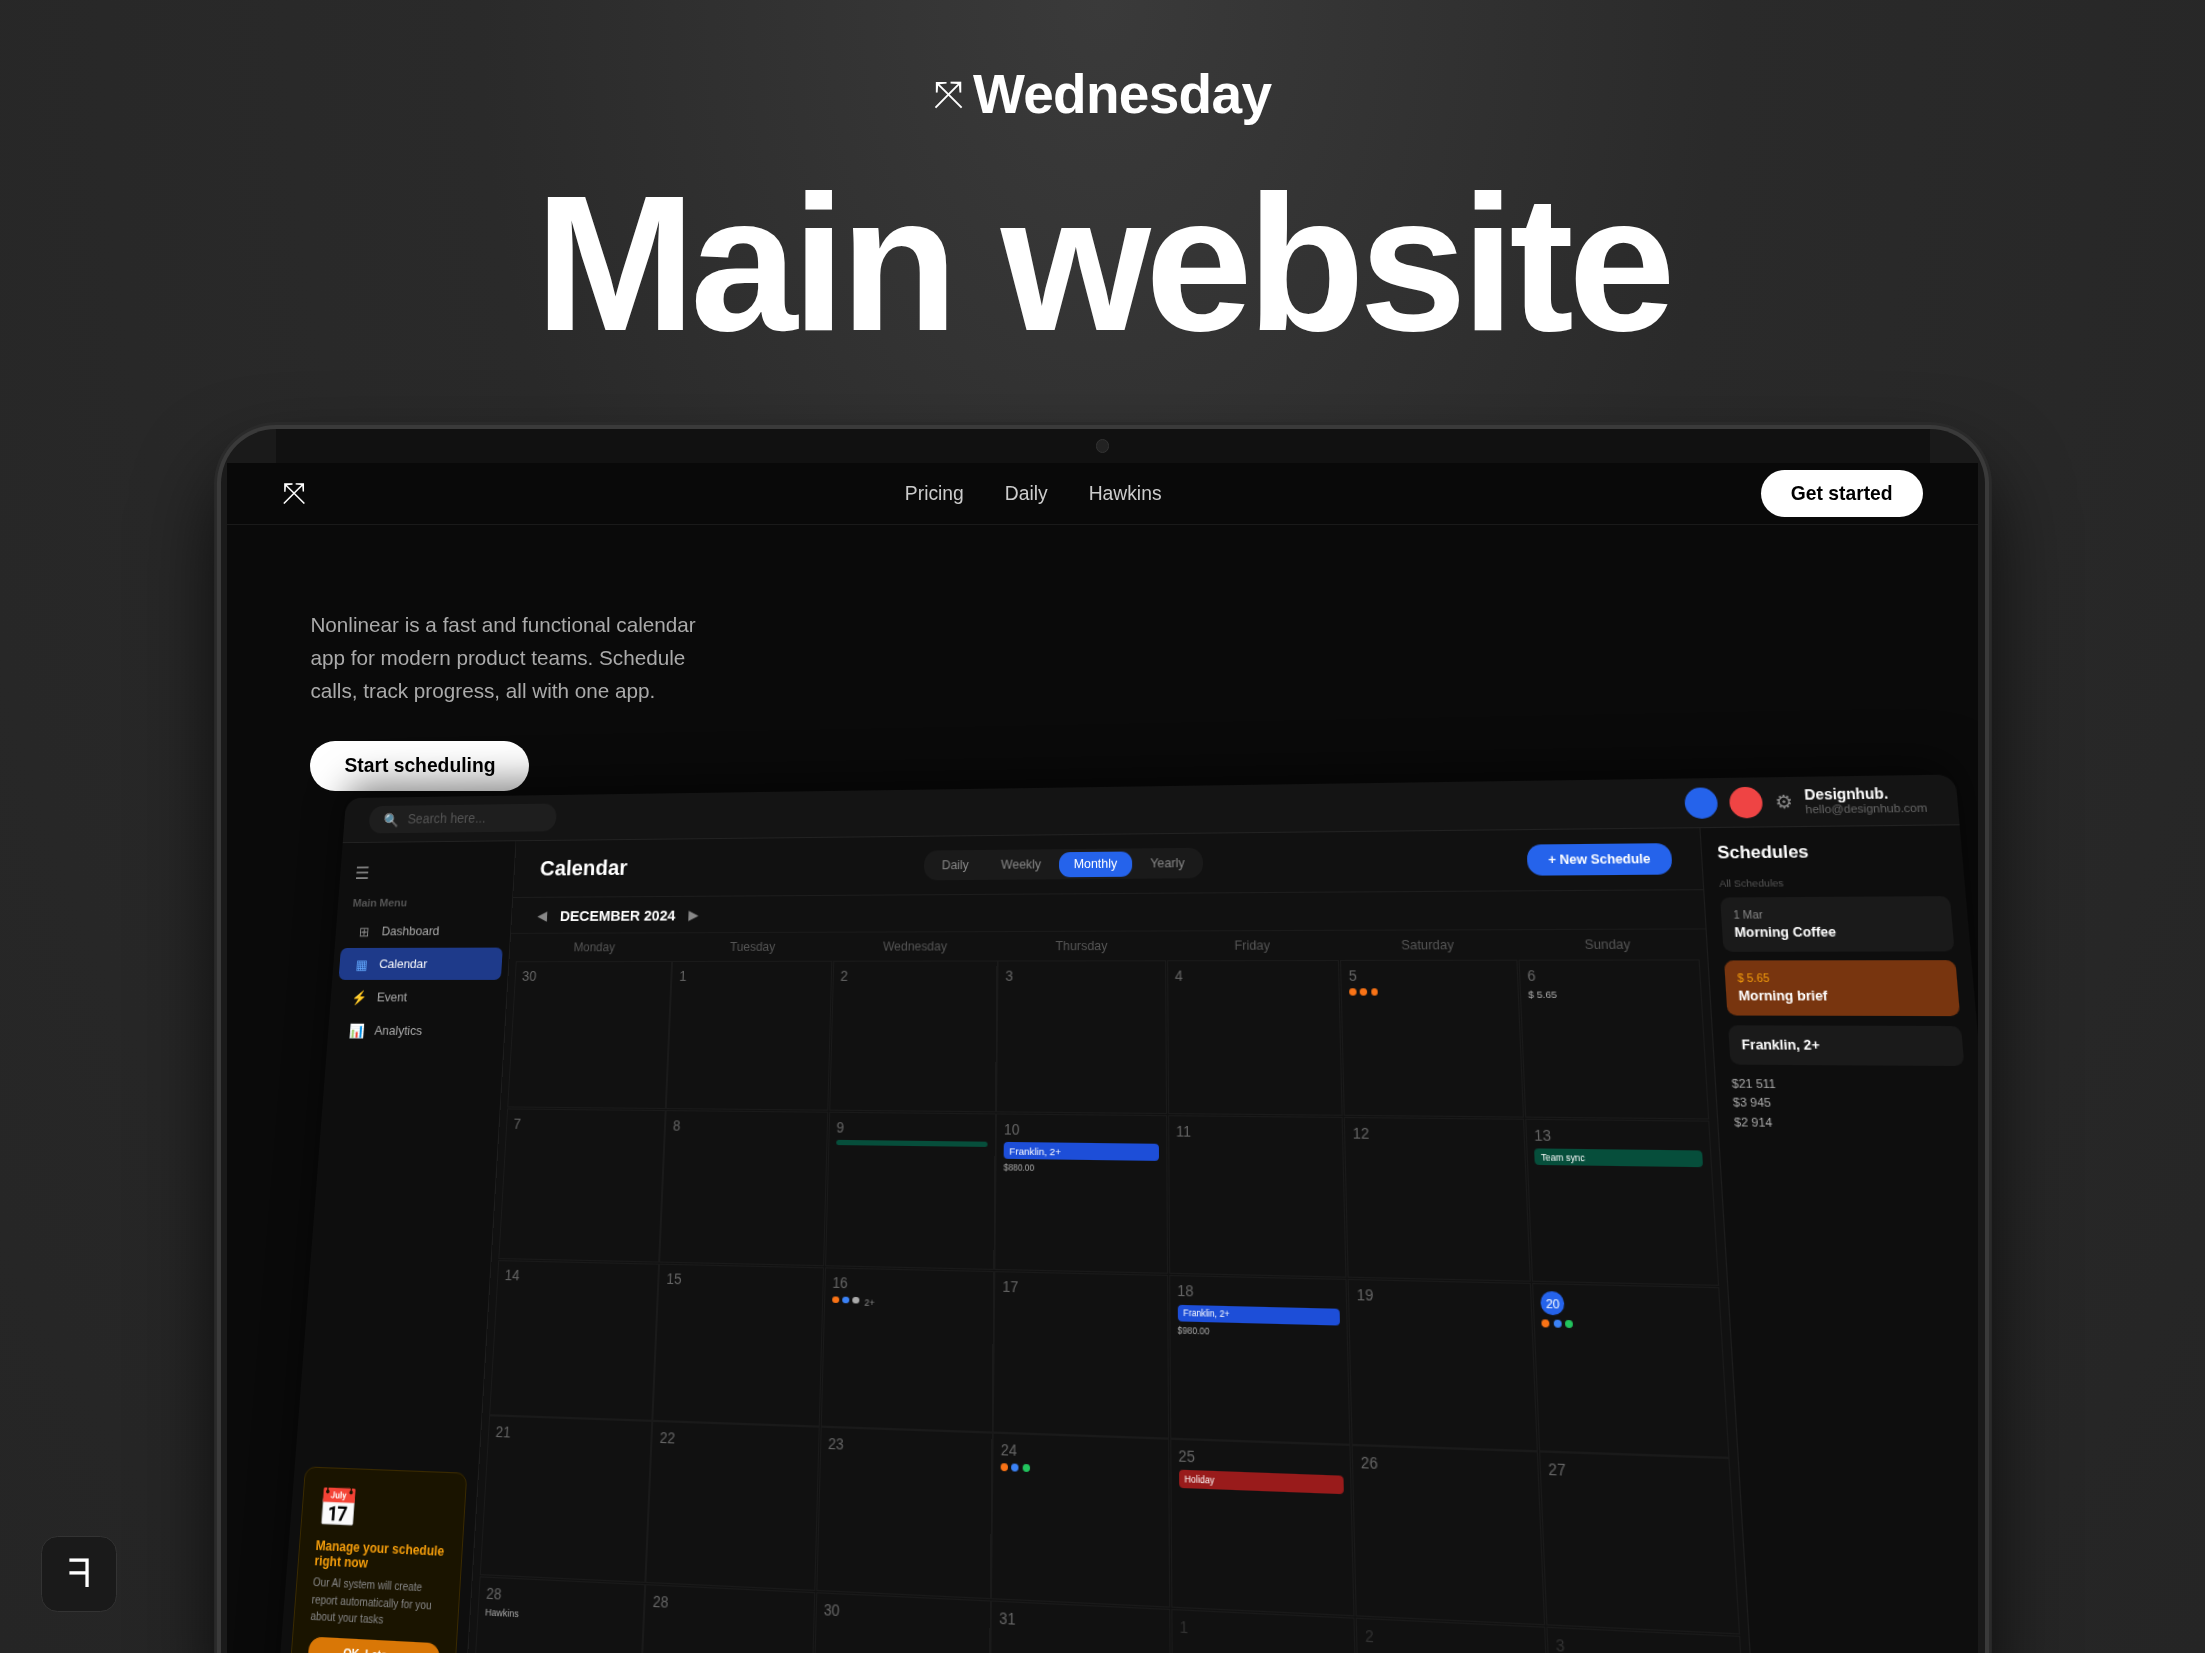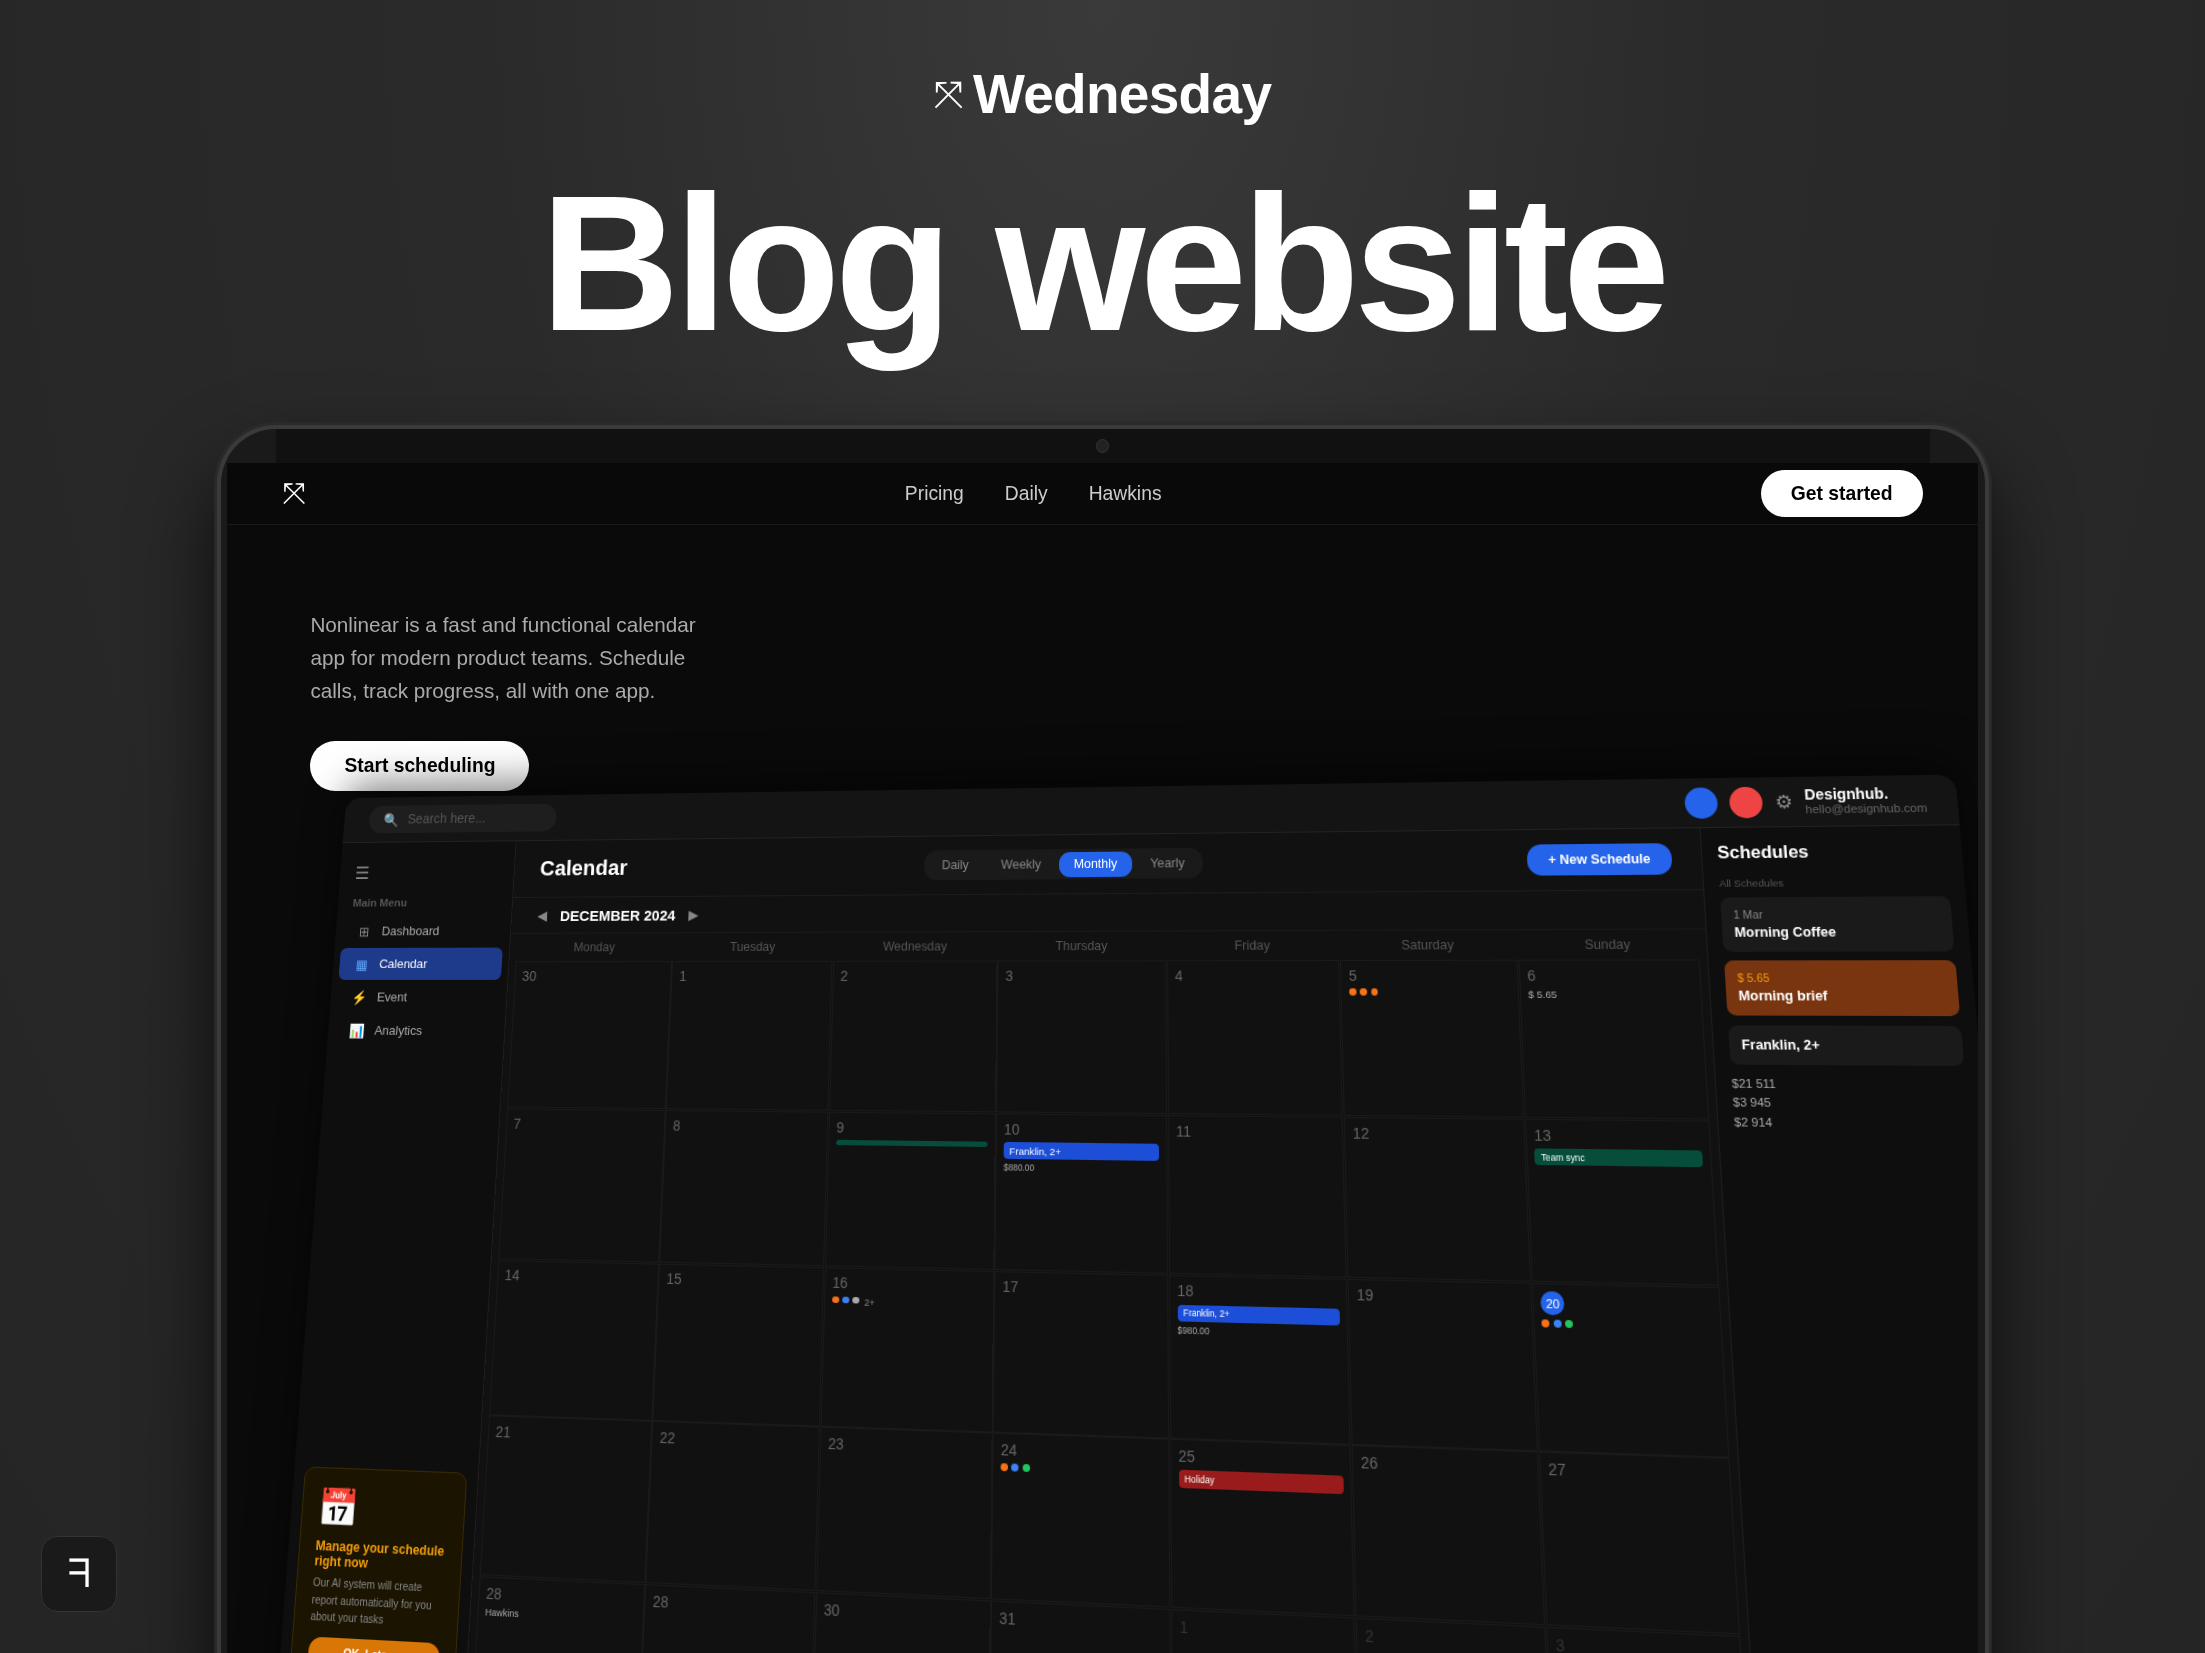--- a/index.html
+++ b/index.html
@@ -626,21 +626,21 @@
 </head>
 <body>
 
 <div class="page-wrapper">
 
   <div class="top-brand">
     <span class="brand-icon">⤧</span>
     <span class="brand-name">Wednesday</span>
   </div>
 
-  <h1 class="hero-heading">Blog website</h1>
+  <h1 class="hero-heading">Main website</h1>
 
   <div class="tablet-wrapper">
     <div class="tablet-outer">
 
       <div class="tablet-top-bar">
         <div class="tablet-camera"></div>
       </div>
 
       <div class="tablet-screen">
 

